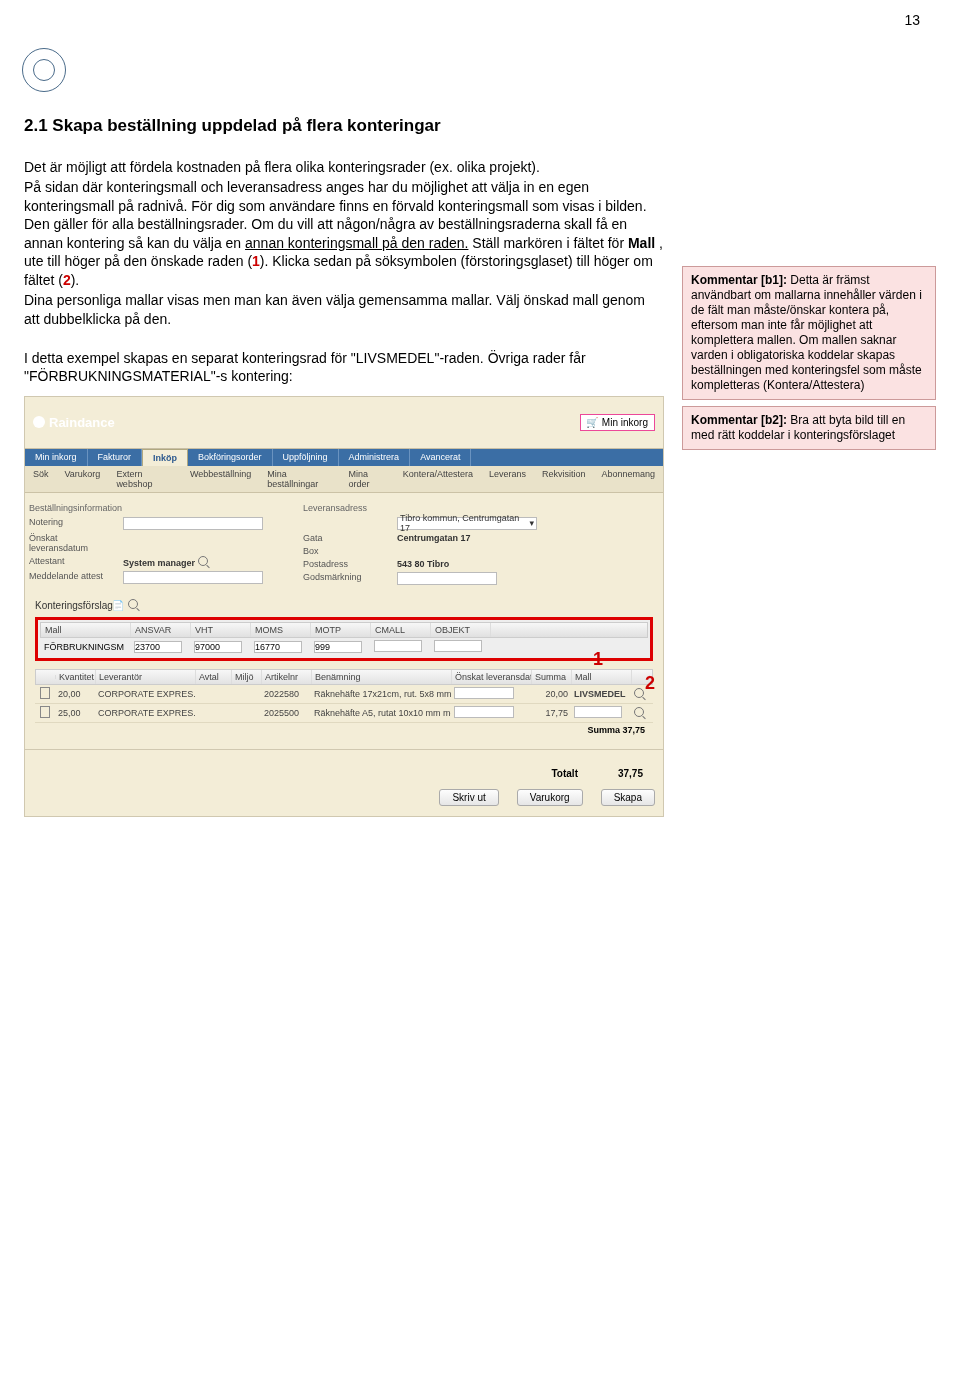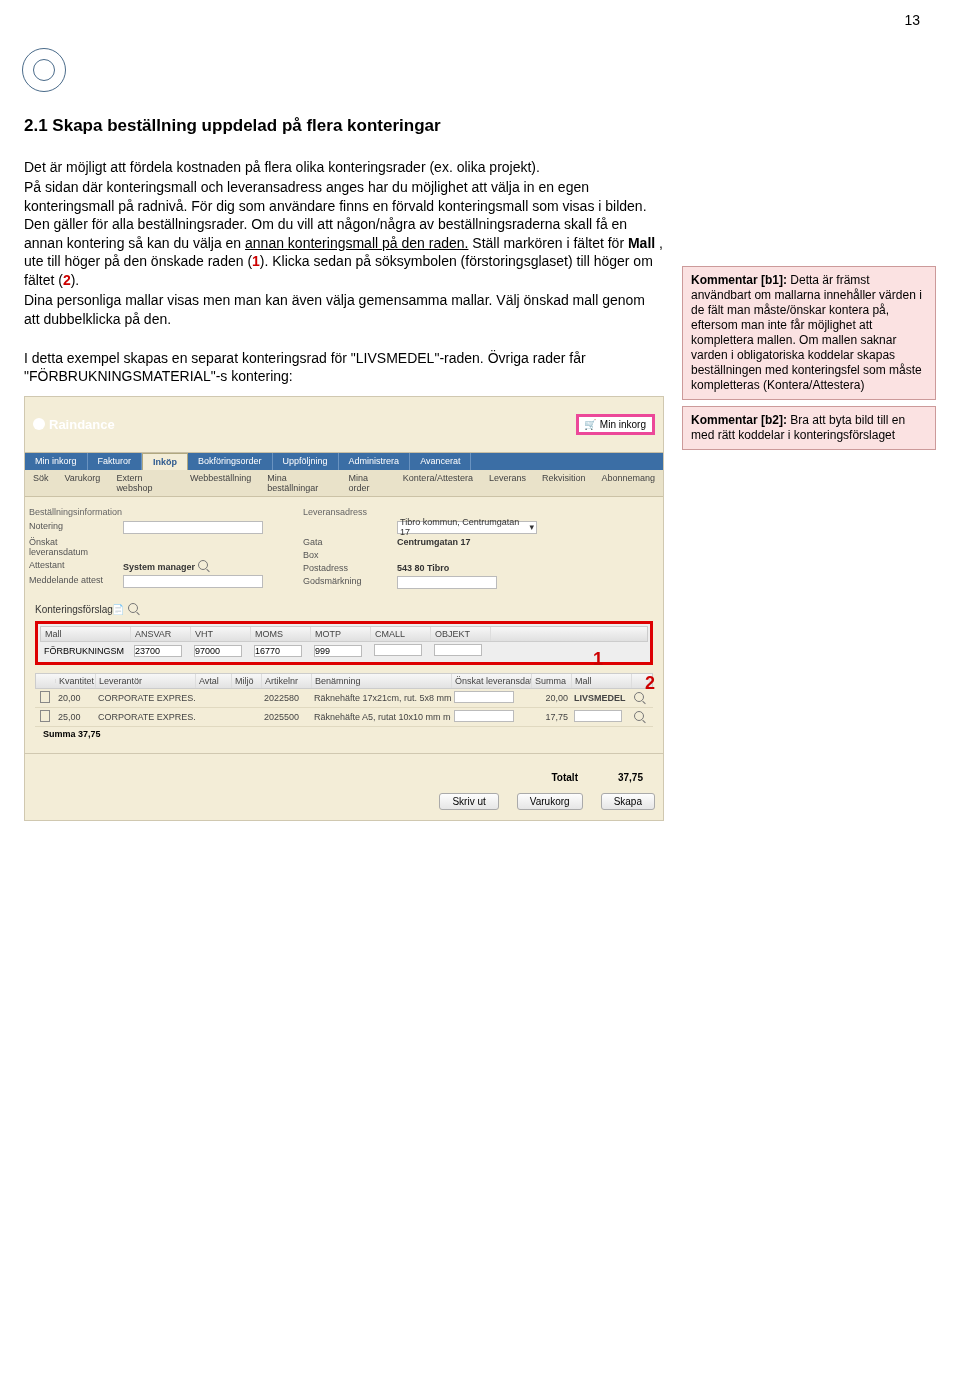--- a/index.html
+++ b/index.html
@@ -96,21 +96,21 @@
     display: flex;
     align-items: center;
     gap: 4px;
   }
   .app-brand-dot {
     width: 12px; height: 12px; background: #fff; border-radius: 50%;
     display: inline-block;
   }
   .cart-btn {
     background: #fff;
-    border: 3px solid #ec4899;
+    border: 1px solid #ec4899;
     padding: 2px 6px;
     font-size: 10px;
   }
   .tab-row1 {
     background: #3b6ea5;
     color: #fff;
     display: flex;
     font-size: 9px;
   }
   .tab-row1 div { padding: 3px 10px; border-right: 1px solid #6a93c0; }
@@ -215,20 +215,21 @@
   .callout-1, .callout-2 {
     position: absolute;
     font-weight: bold;
     font-size: 18px;
     color: #c00;
     font-family: Verdana, sans-serif;
   }
   .callout-1 { right: 60px; top: 252px; }
   .callout-2 { right: 8px; top: 276px; }
   .summa-row {
+    text-align: right;
     padding: 2px 18px;
     font-size: 9px;
     font-weight: bold;
   }
   .totalt-row {
     display: flex;
     justify-content: flex-end;
     gap: 40px;
     padding: 18px 20px 6px 0;
     font-size: 10px;

